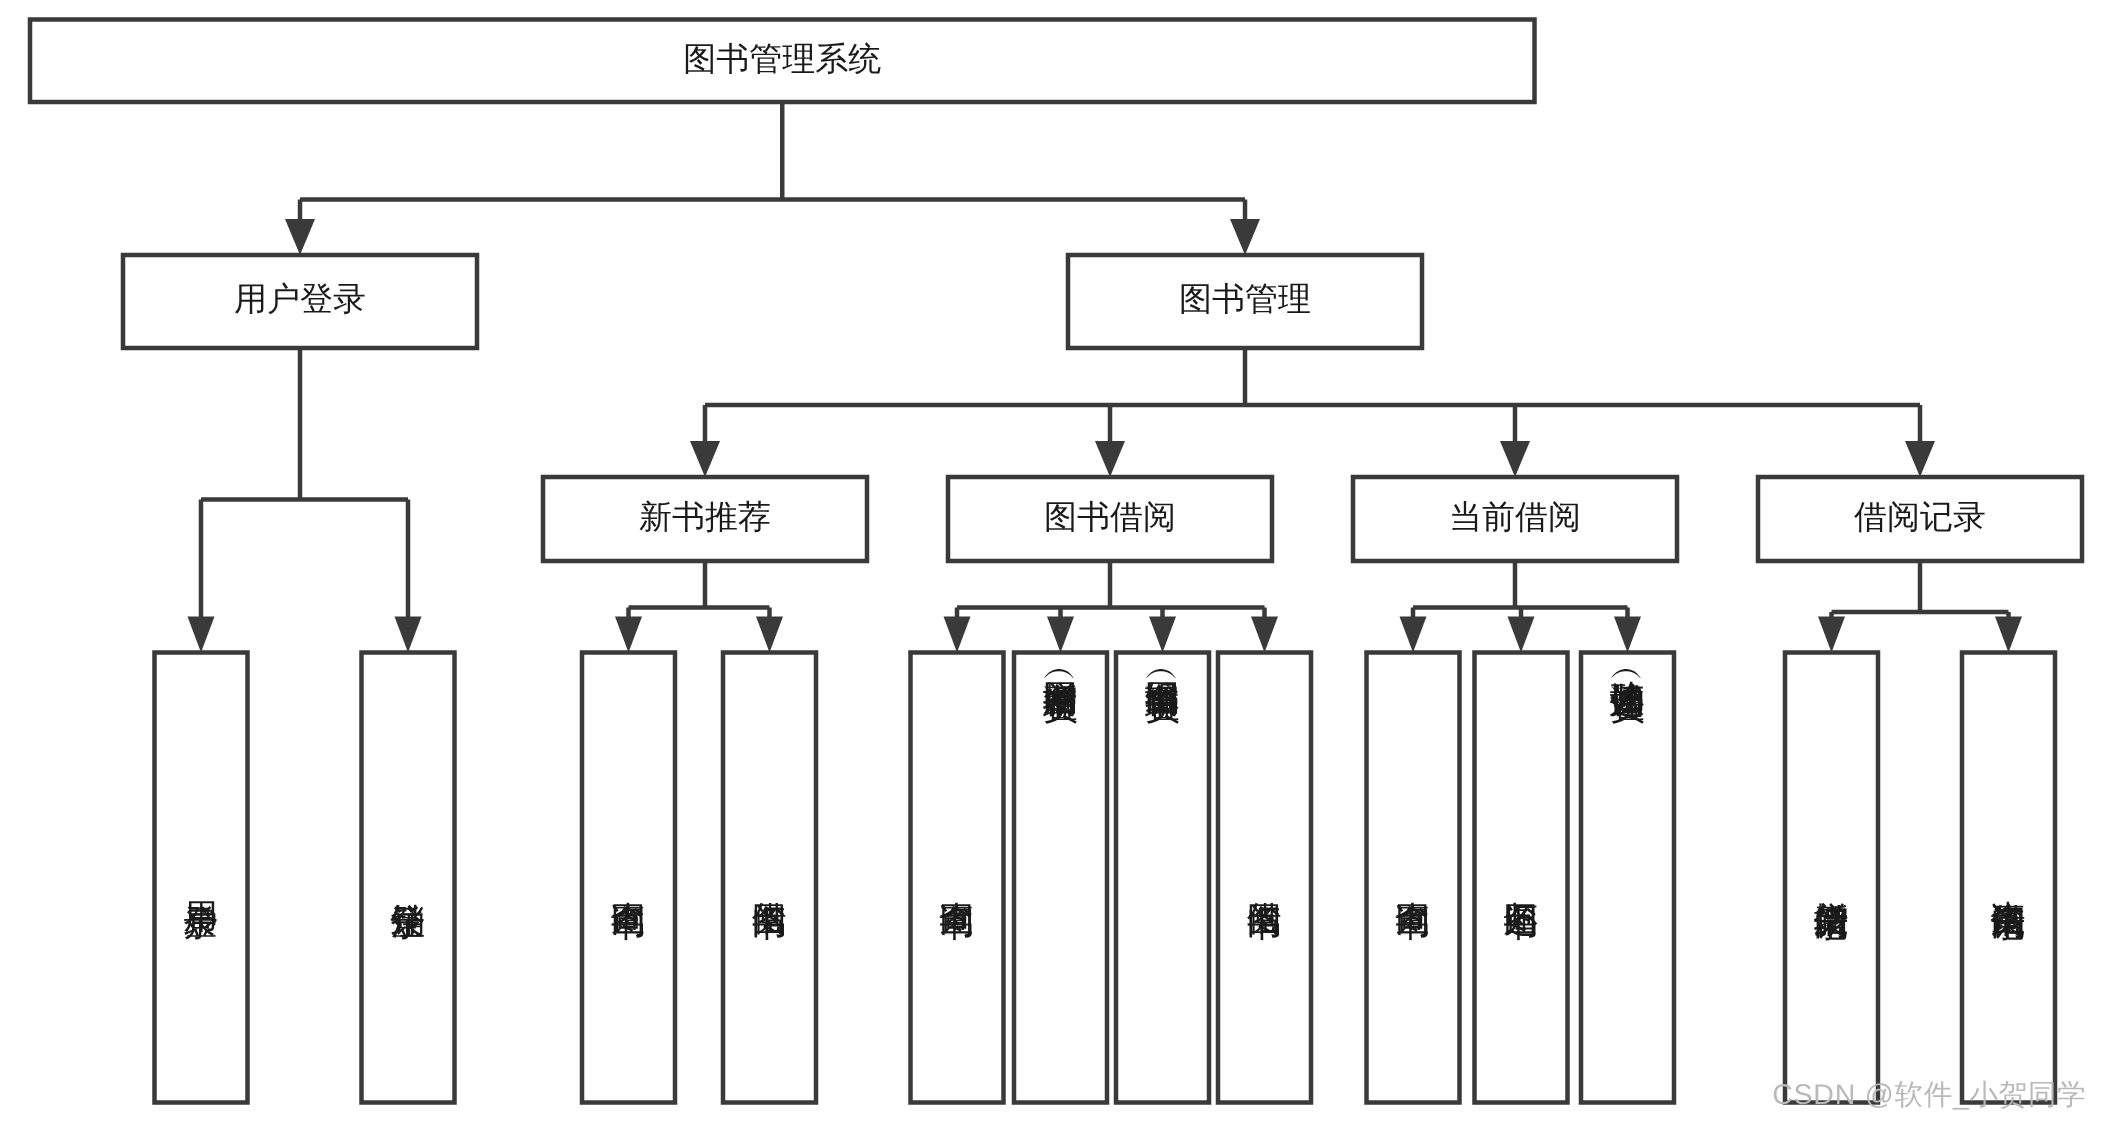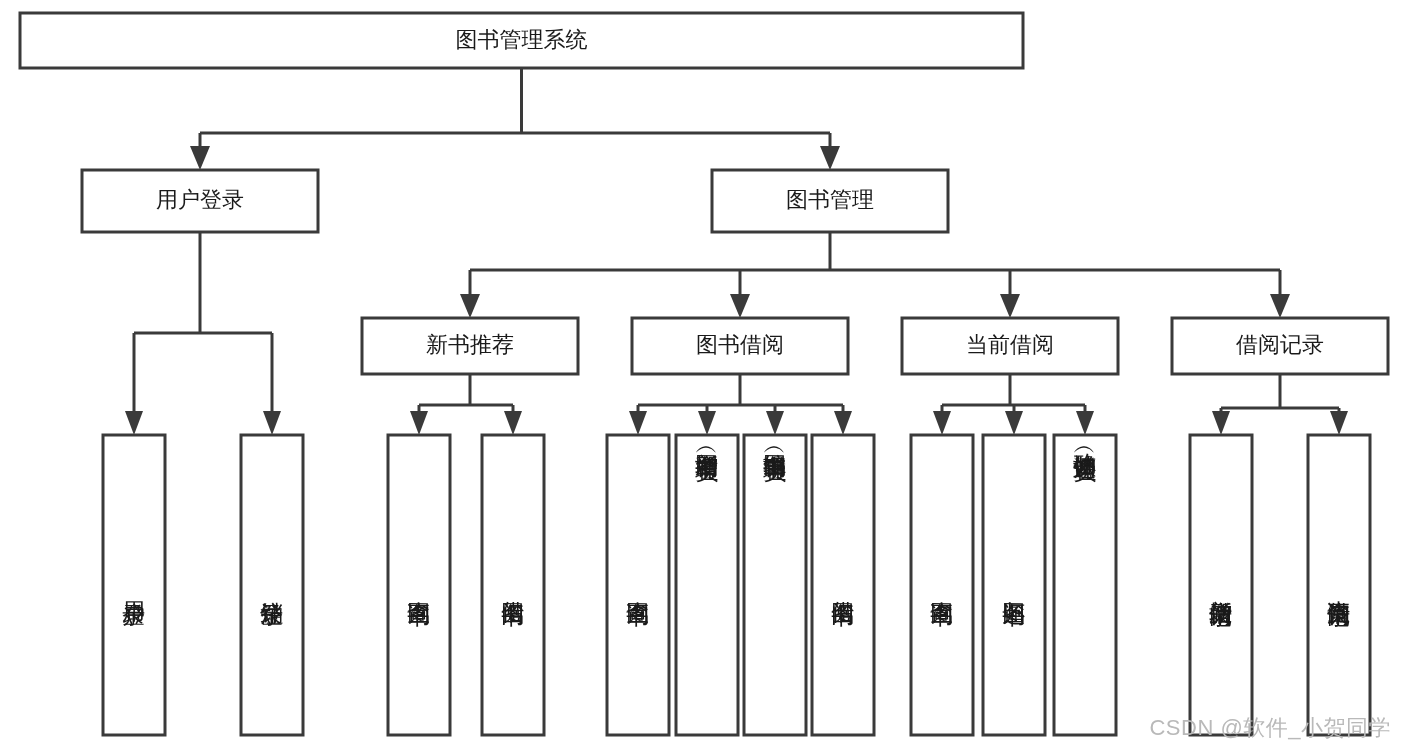--- a/index.html
+++ b/index.html
@@ -63,21 +63,21 @@
     line-height: 1.16;
     letter-spacing: 1px;
     color: #1a1a1a;
     white-space: nowrap;
   }
   .watermark {
     position: absolute;
     right: 14px;
     bottom: 4px;
     font-family: "Liberation Sans", "DejaVu Sans", sans-serif;
-    font-size: 22px;
+    font-size: 19px;
     color: #b9b9b9;
     letter-spacing: 0.5px;
     user-select: none;
   }
 </style>
 </head>
 <body>
 
 <div id="diagram-root">
 

